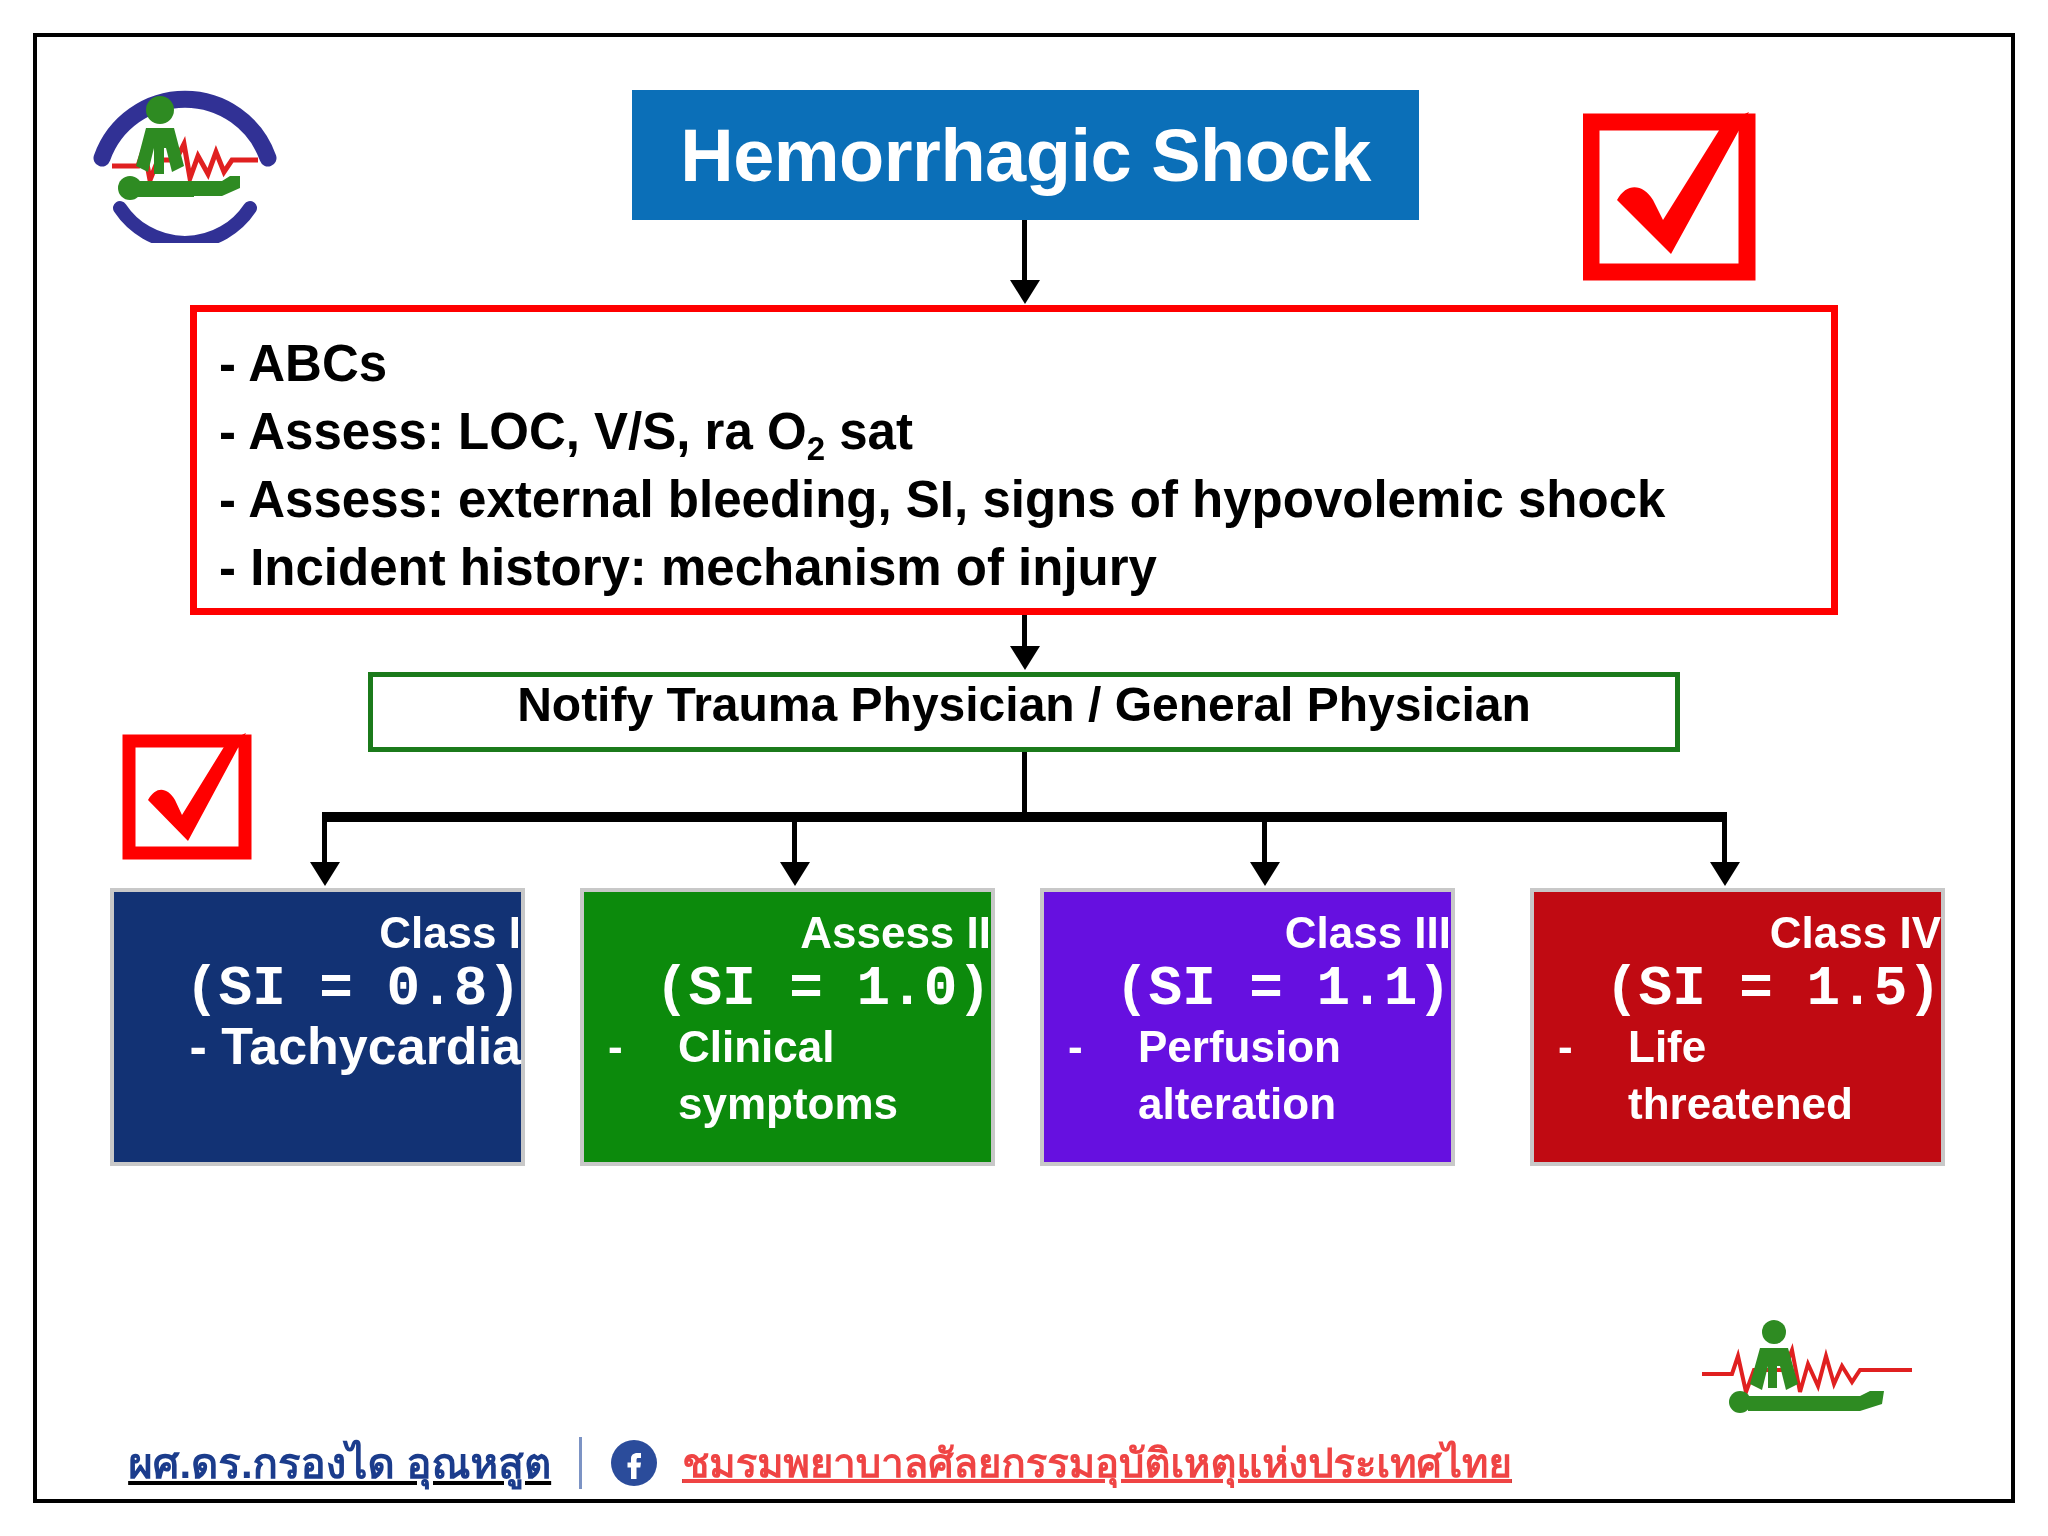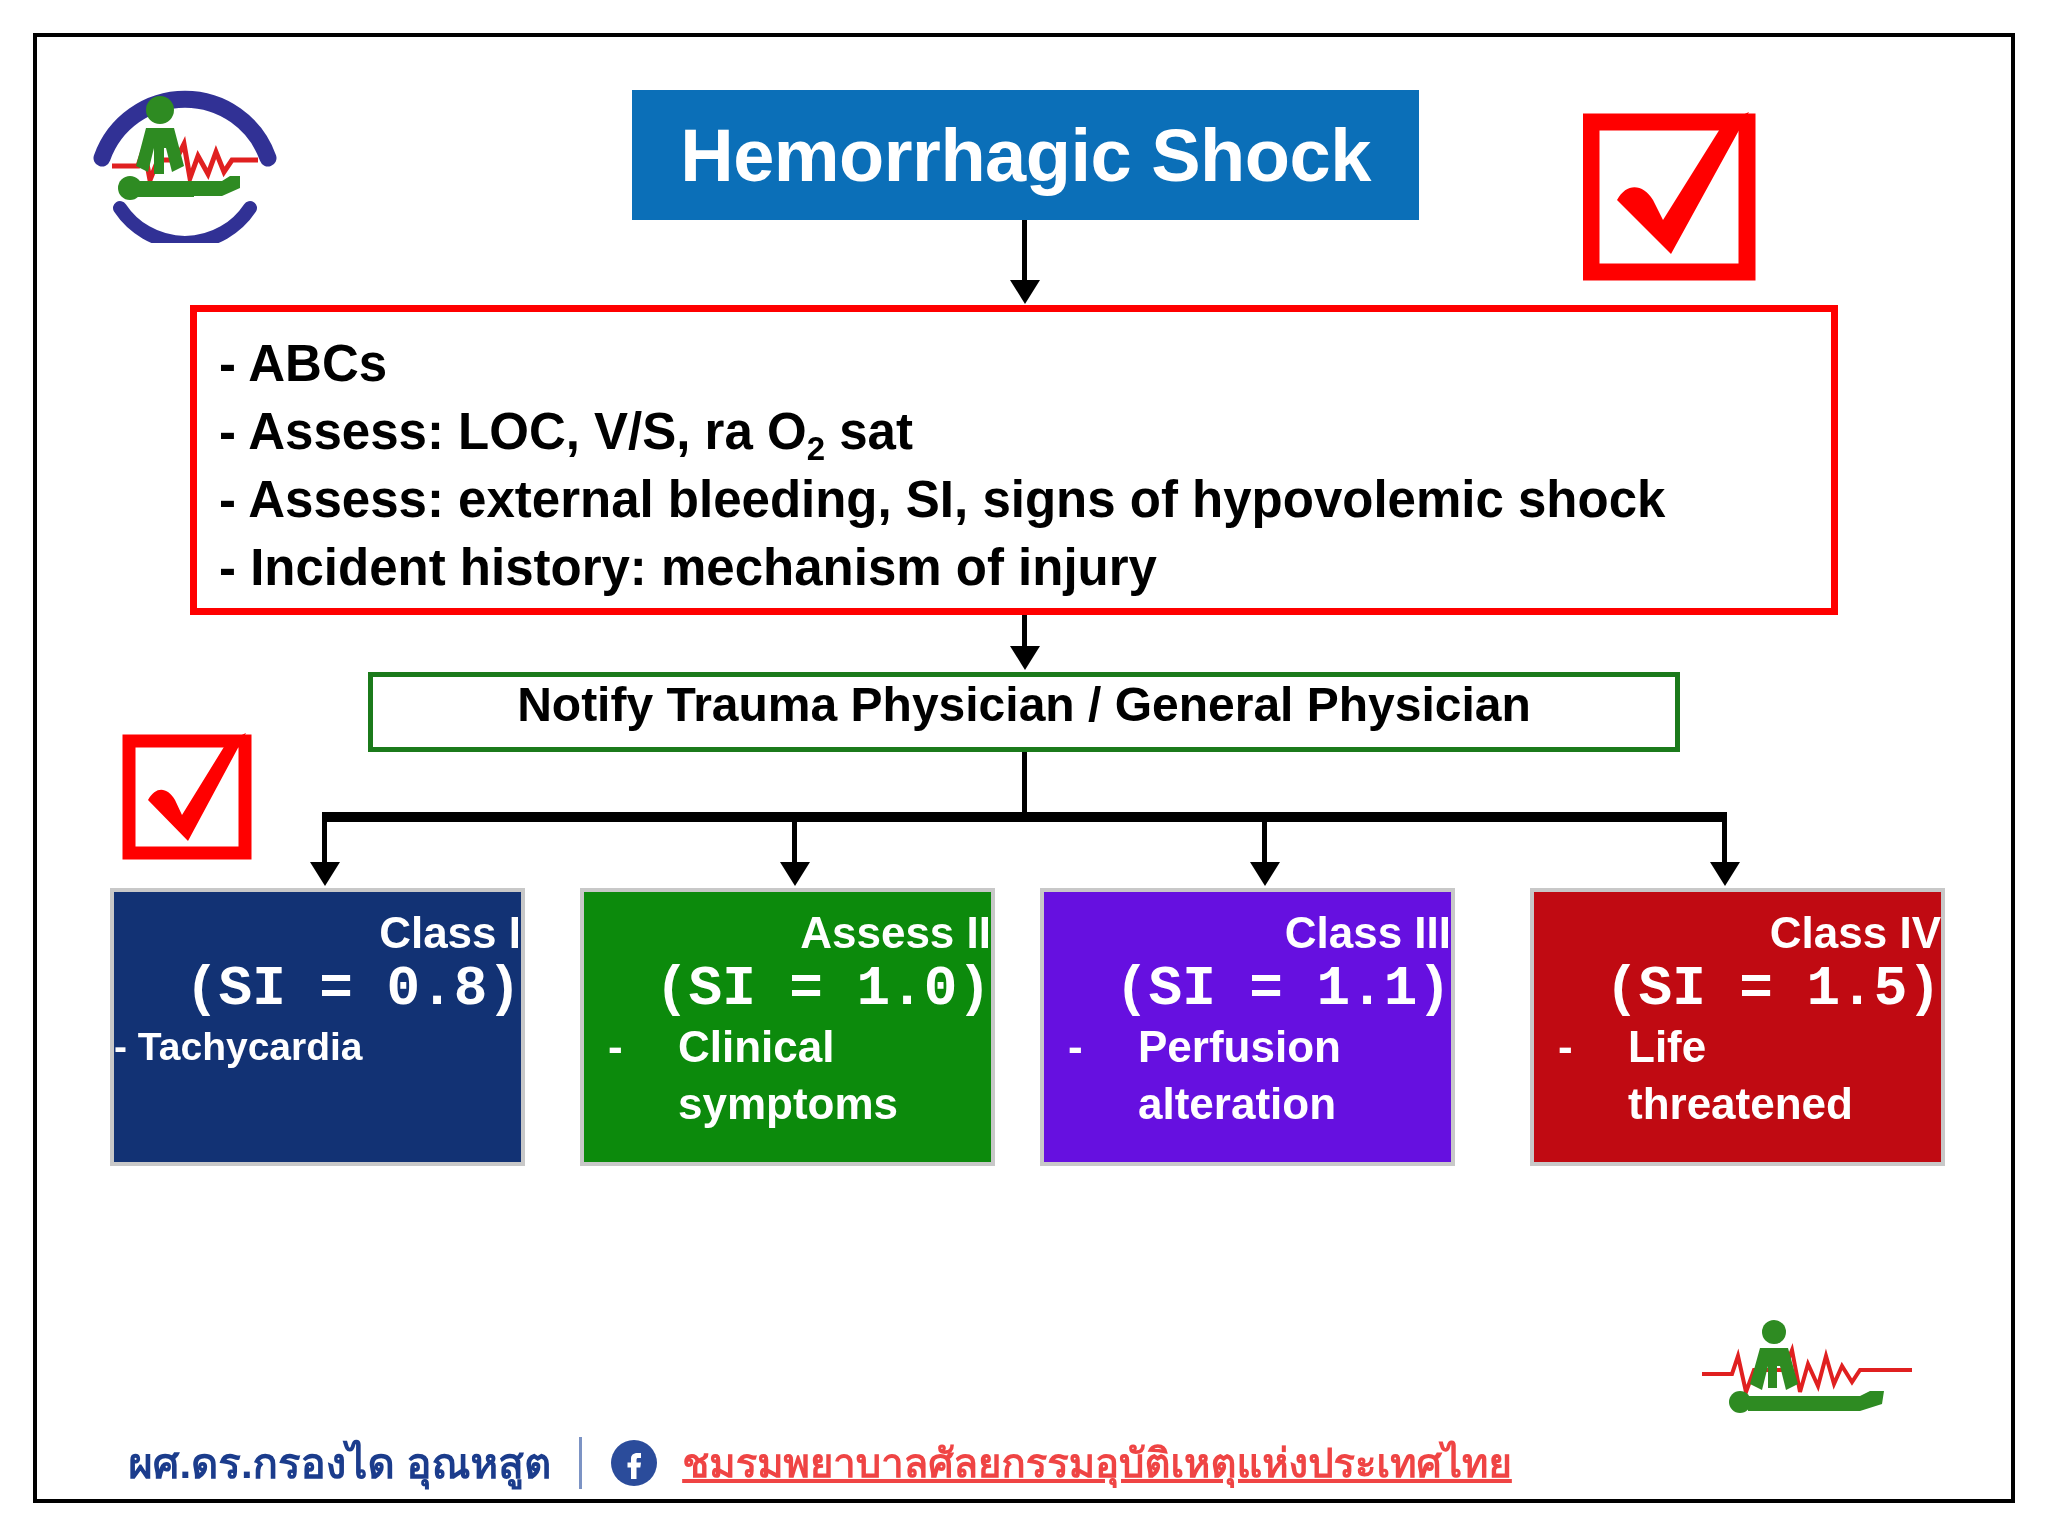--- a/index.html
+++ b/index.html
@@ -145,23 +145,23 @@
     color: #FFFFFF;
     font-size: 56px;
     font-weight: bold;
     text-align: right;
     line-height: 57px;
     white-space: nowrap;
     font-family: Liberation Mono, monospace;
   }
   .class-detail-centered {
     color: #FFFFFF;
-    font-size: 39px;
-    font-weight: bold;
-    text-align: left;
+    font-size: 52px;
+    font-weight: bold;
+    text-align: right;
     line-height: 57px;
     white-space: nowrap;
   }
   .class-detail-bullet {
     display: flex;
     align-items: flex-start;
     color: #FFFFFF;
     font-size: 44px;
     font-weight: bold;
     line-height: 57px;
@@ -182,20 +182,21 @@
 
   #footer {
     position: absolute;
     left: 0;
     top: 1430px;
     width: 1640px;
     display: flex;
     align-items: center;
     justify-content: center;
     gap: 12px;
+    text-decoration: underline;
   }
   #footer-author {
     color: #1B3C8C;
     font-size: 42px;
     font-weight: bold;
     white-space: nowrap;
   }
   #footer-sep {
     width: 3px;
     height: 52px;

